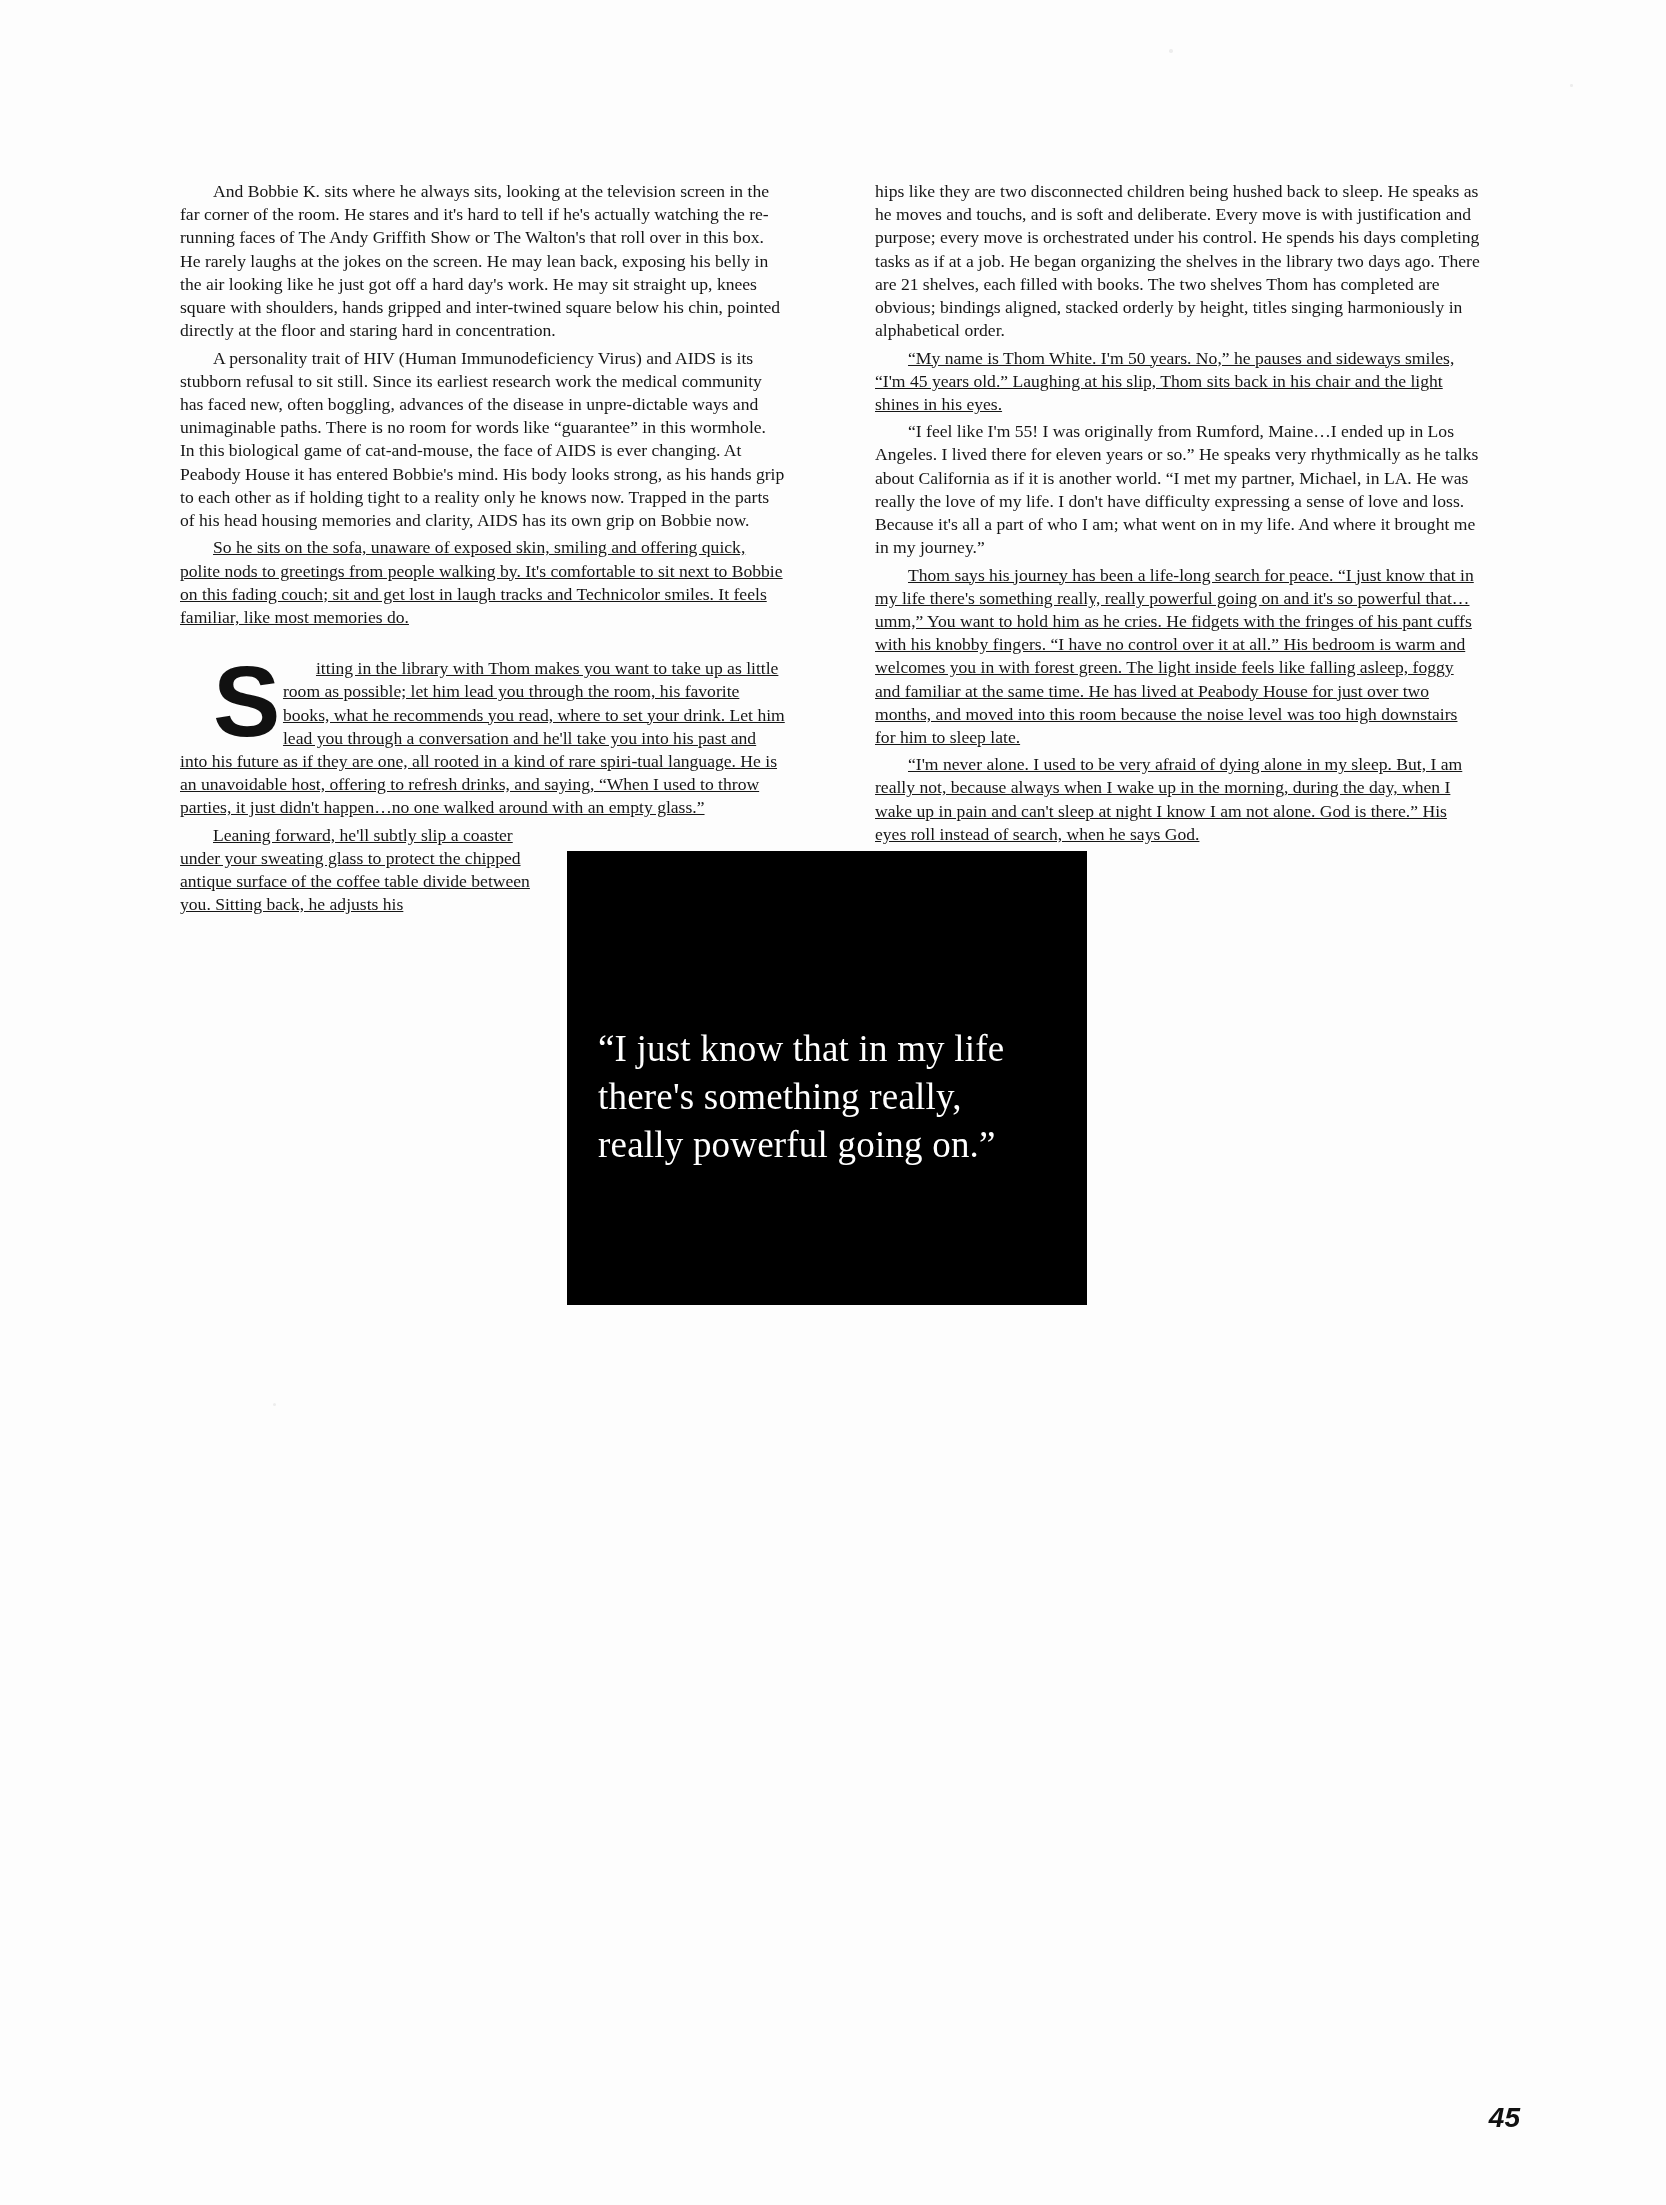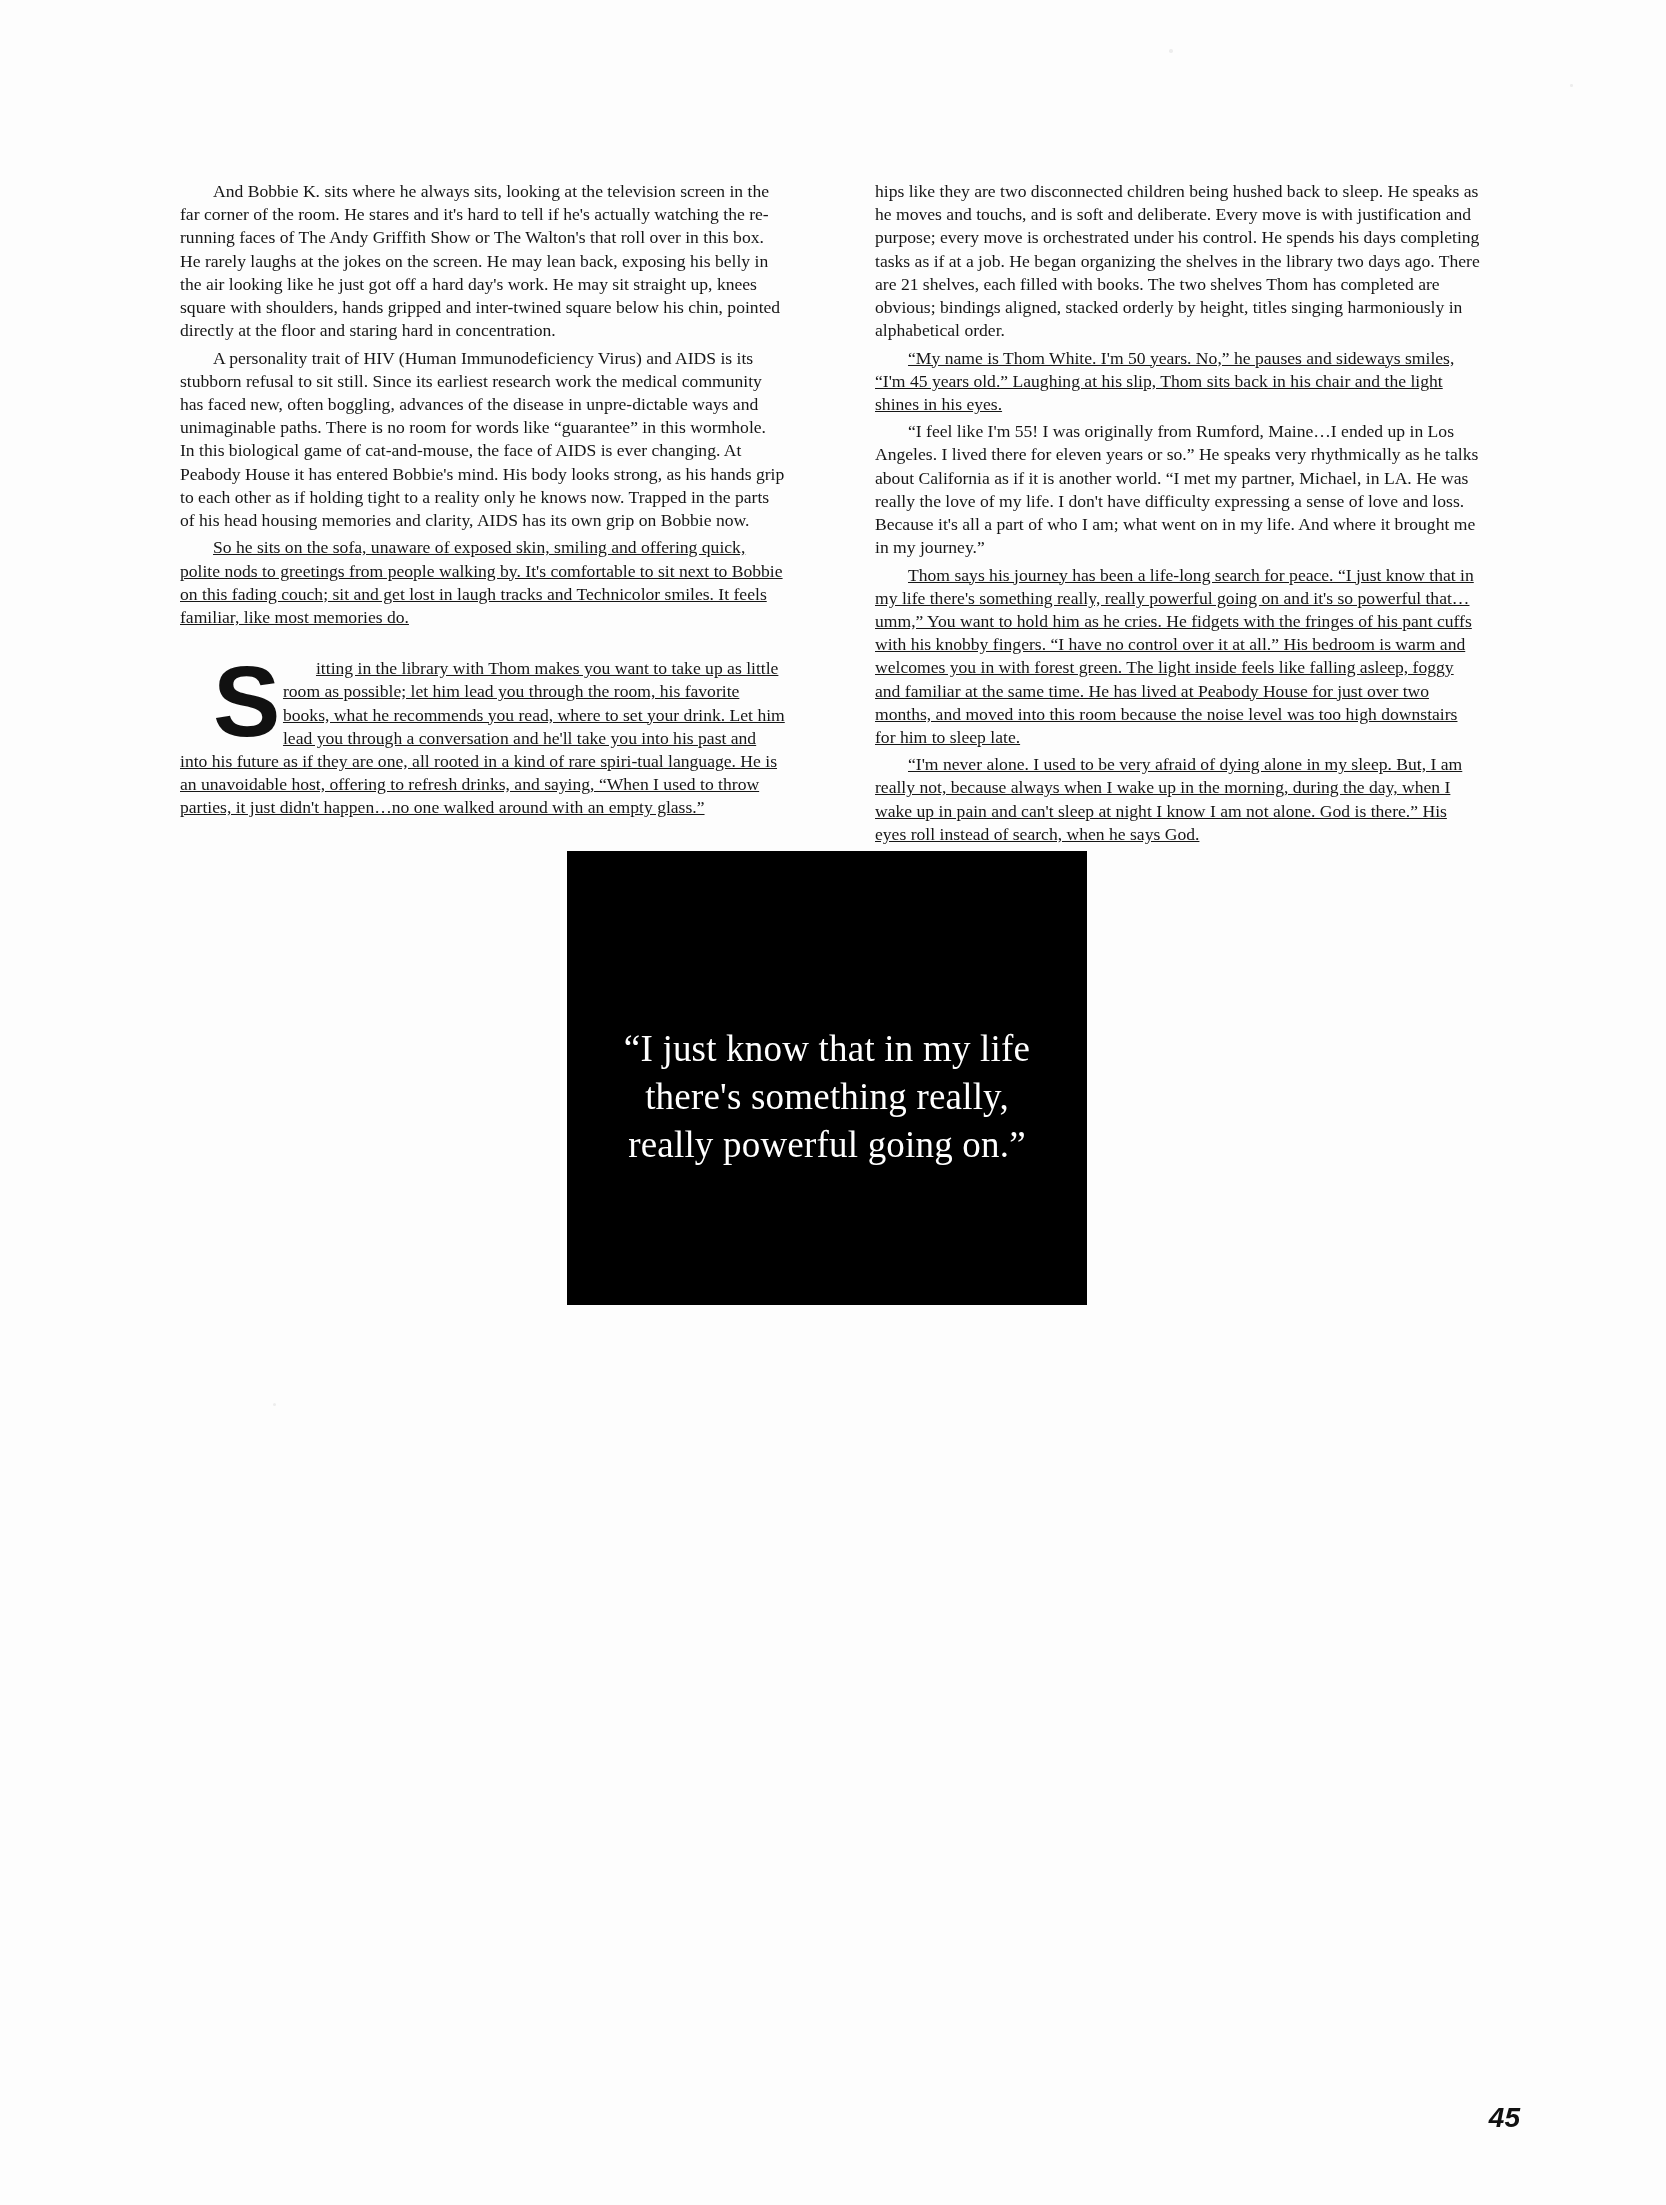--- a/index.html
+++ b/index.html
@@ -55,21 +55,21 @@
     color: #ffffff;
     display: flex;
     align-items: center;
     justify-content: center;
     z-index: 5;
   }
   .quote-text {
     font-family: "Liberation Serif", serif;
     font-size: 37px;
     line-height: 1.30;
-    text-align: center;
+    text-align: left;
     padding: 0 31px;
     letter-spacing: 0.2px;
     margin-top: 38px;
   }
 
   
   .float-right-shim {
     float: right;
     width: 221px;
     height: 468px;
@@ -119,20 +119,21 @@
   <div class="col col-left">
     <p>And Bobbie K. sits where he always sits, looking at the television screen in the far corner of the room. He stares and it's hard to tell if he's actually watching the re-running faces of The Andy Griffith Show  or The Walton's that roll over in this box. He rarely laughs at the jokes on the screen. He may lean back, exposing his belly in the air looking like he just got off a hard day's work. He may sit straight up, knees square with shoulders, hands gripped and inter-twined square below his chin, pointed directly at the floor and staring hard in concentration.</p>
     <div class="float-right-shim" style="width:212px;height:0;"></div>
     <p>A personality trait of HIV (Human Immunodeficiency Virus) and AIDS is its stubborn refusal to sit still. Since its earliest research work the medical community  has faced new, often boggling, advances of the disease in unpre-dictable ways and unimaginable paths. There is no room for words like “guarantee” in this wormhole. In this biological game of cat-and-mouse, the face of AIDS is ever changing. At Peabody House it has entered Bobbie's mind. His body looks strong, as his hands grip to each other as if holding tight to a reality only he knows now. Trapped in the parts of his head housing memories and clarity, AIDS has its own grip on Bobbie now.</p>
     <p>So he sits on the sofa, unaware of exposed skin, smiling and offering quick, polite nods to greetings from people walking by. It's comfortable to sit next to Bobbie on this fading couch; sit and get lost in laugh tracks and Technicolor smiles. It feels familiar, like most memories do.</p>
 
     <p class="dropcap-para" style="margin-top:28px;">
       <span class="dropcap">S</span><span>itting in the library with Thom makes you want to take up as little room as possible; let him lead you through the room, his favorite books, what he recommends you read, where to set your drink. Let him lead you through a conversation and he'll take you into his past and into his future as if they are one, all rooted in a kind of  rare spiri-tual language. He is an unavoidable host, offering to refresh drinks, and saying, “When I used to throw parties, it just didn't happen…no one walked around with an empty glass.”</span>
     </p>
 
+    <p><span style="display: block; float: right; width: 229px; height: 468px;"></span>Leaning forward, he'll subtly slip a coaster under your sweating glass to protect the chipped antique surface of the coffee table divide between you. Sitting back, he adjusts his</p>
   </div>
 
   <div class="col col-right">
     <p class="noindent">hips like they are two disconnected children being hushed back to sleep. He speaks as he moves and touchs, and is soft and deliberate. Every move is with justification and purpose; every move is orchestrated under his control. He spends his days completing tasks as if at a job. He began organizing the shelves in the library two days ago. There are 21 shelves, each filled with books. The two shelves Thom has completed are obvious; bindings aligned, stacked orderly by height, titles singing harmoniously in alphabetical order.</p>
     <p>“My name is Thom White. I'm 50 years. No,” he pauses and sideways smiles, “I'm 45 years old.” Laughing at his slip, Thom sits back in his chair and the light shines in his eyes.</p>
     <div class="float-left-shim" style="width:0;height:0;"></div>
     <p>“I feel like I'm 55! I was originally from Rumford, Maine…I ended up in Los Angeles. I lived there for eleven years or so.” He speaks very rhythmically as he talks about California as if it is another world. “I met my partner, Michael, in LA. He was really the love of my life. I don't have difficulty expressing a sense of love and loss. Because it's all a part of who I am; what went on in my life. And where it brought me in my journey.”</p>
     <p>Thom says his journey has been a life-long search for peace. “I just know that in my life there's something really, really powerful going on and it's so powerful that…umm,” You want to hold him as he cries. He fidgets with the fringes of his pant cuffs with his knobby fingers. “I have no control over it at all.” His bedroom is warm and welcomes you in with forest green. The light inside feels like falling asleep, foggy and familiar at the same time. He has lived at Peabody House for just over two months, and moved into this room because the noise level was too high downstairs for him to sleep late.</p>
     <p>“I'm never alone. I used to be very afraid of dying alone in my sleep. But, I am really not, because always when I wake up in the morning, during the day, when I wake up in pain and can't sleep at night I know I am not alone. God is there.” His eyes roll instead of search, when he says God.</p>
   </div>

